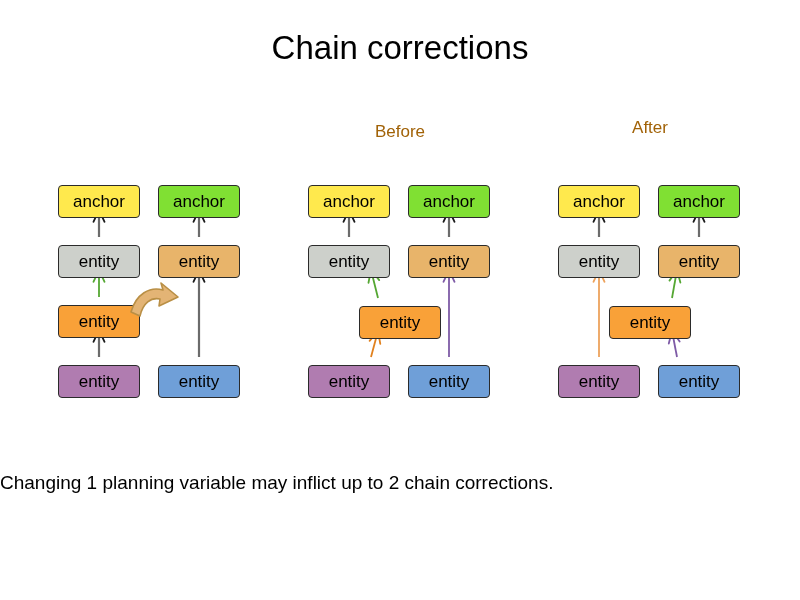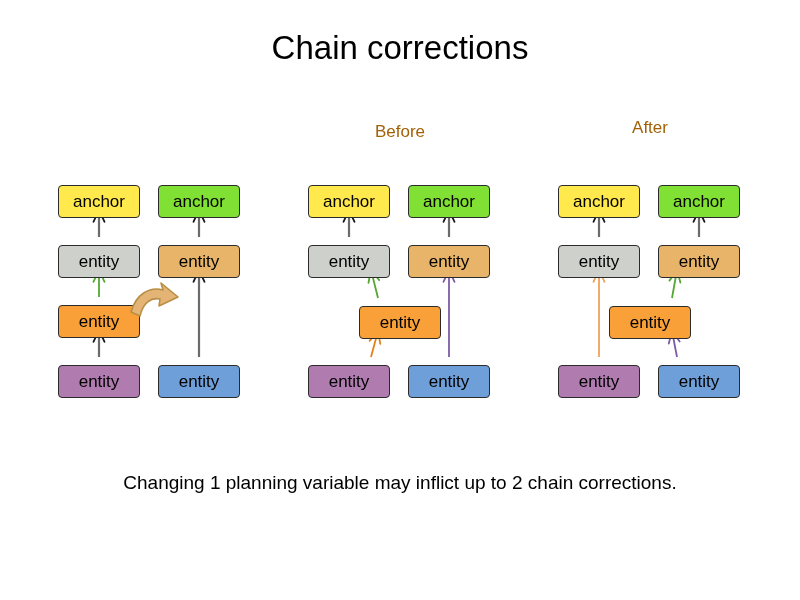--- a/index.html
+++ b/index.html
@@ -31,21 +31,20 @@
     line-height: 40px;
     font-weight: 400;
     color: #000;
     white-space: nowrap;
   }
   .caption {
     position: absolute;
     left: 0;
     top: 469px;
     width: 800px;
-    text-align: center;
     font-size: 19px;
     line-height: 28px;
     color: #000;
     white-space: nowrap;
   }
   .panel-label {
     position: absolute;
     font-size: 17px;
     line-height: 22px;
     text-align: center;

